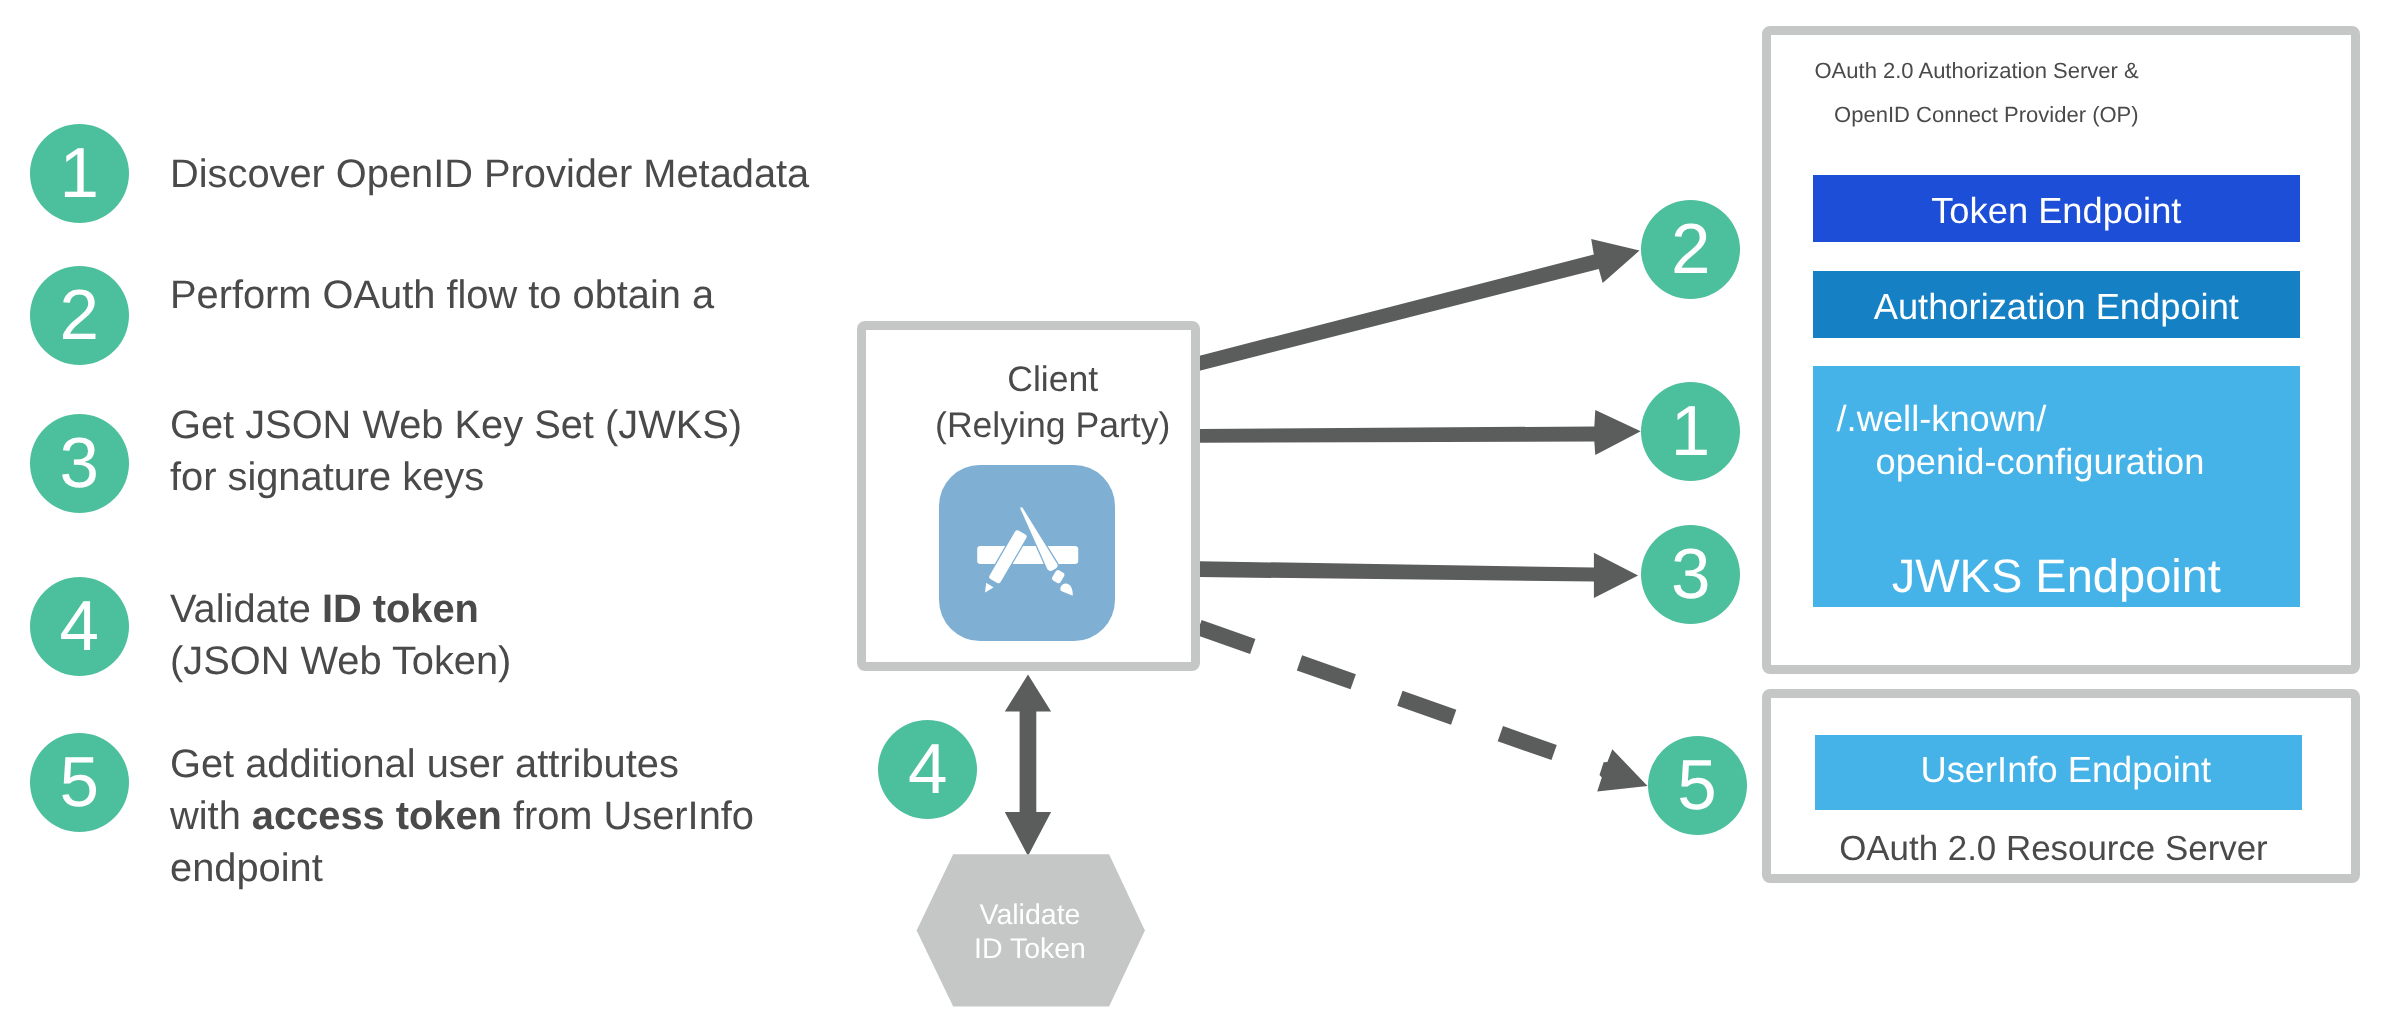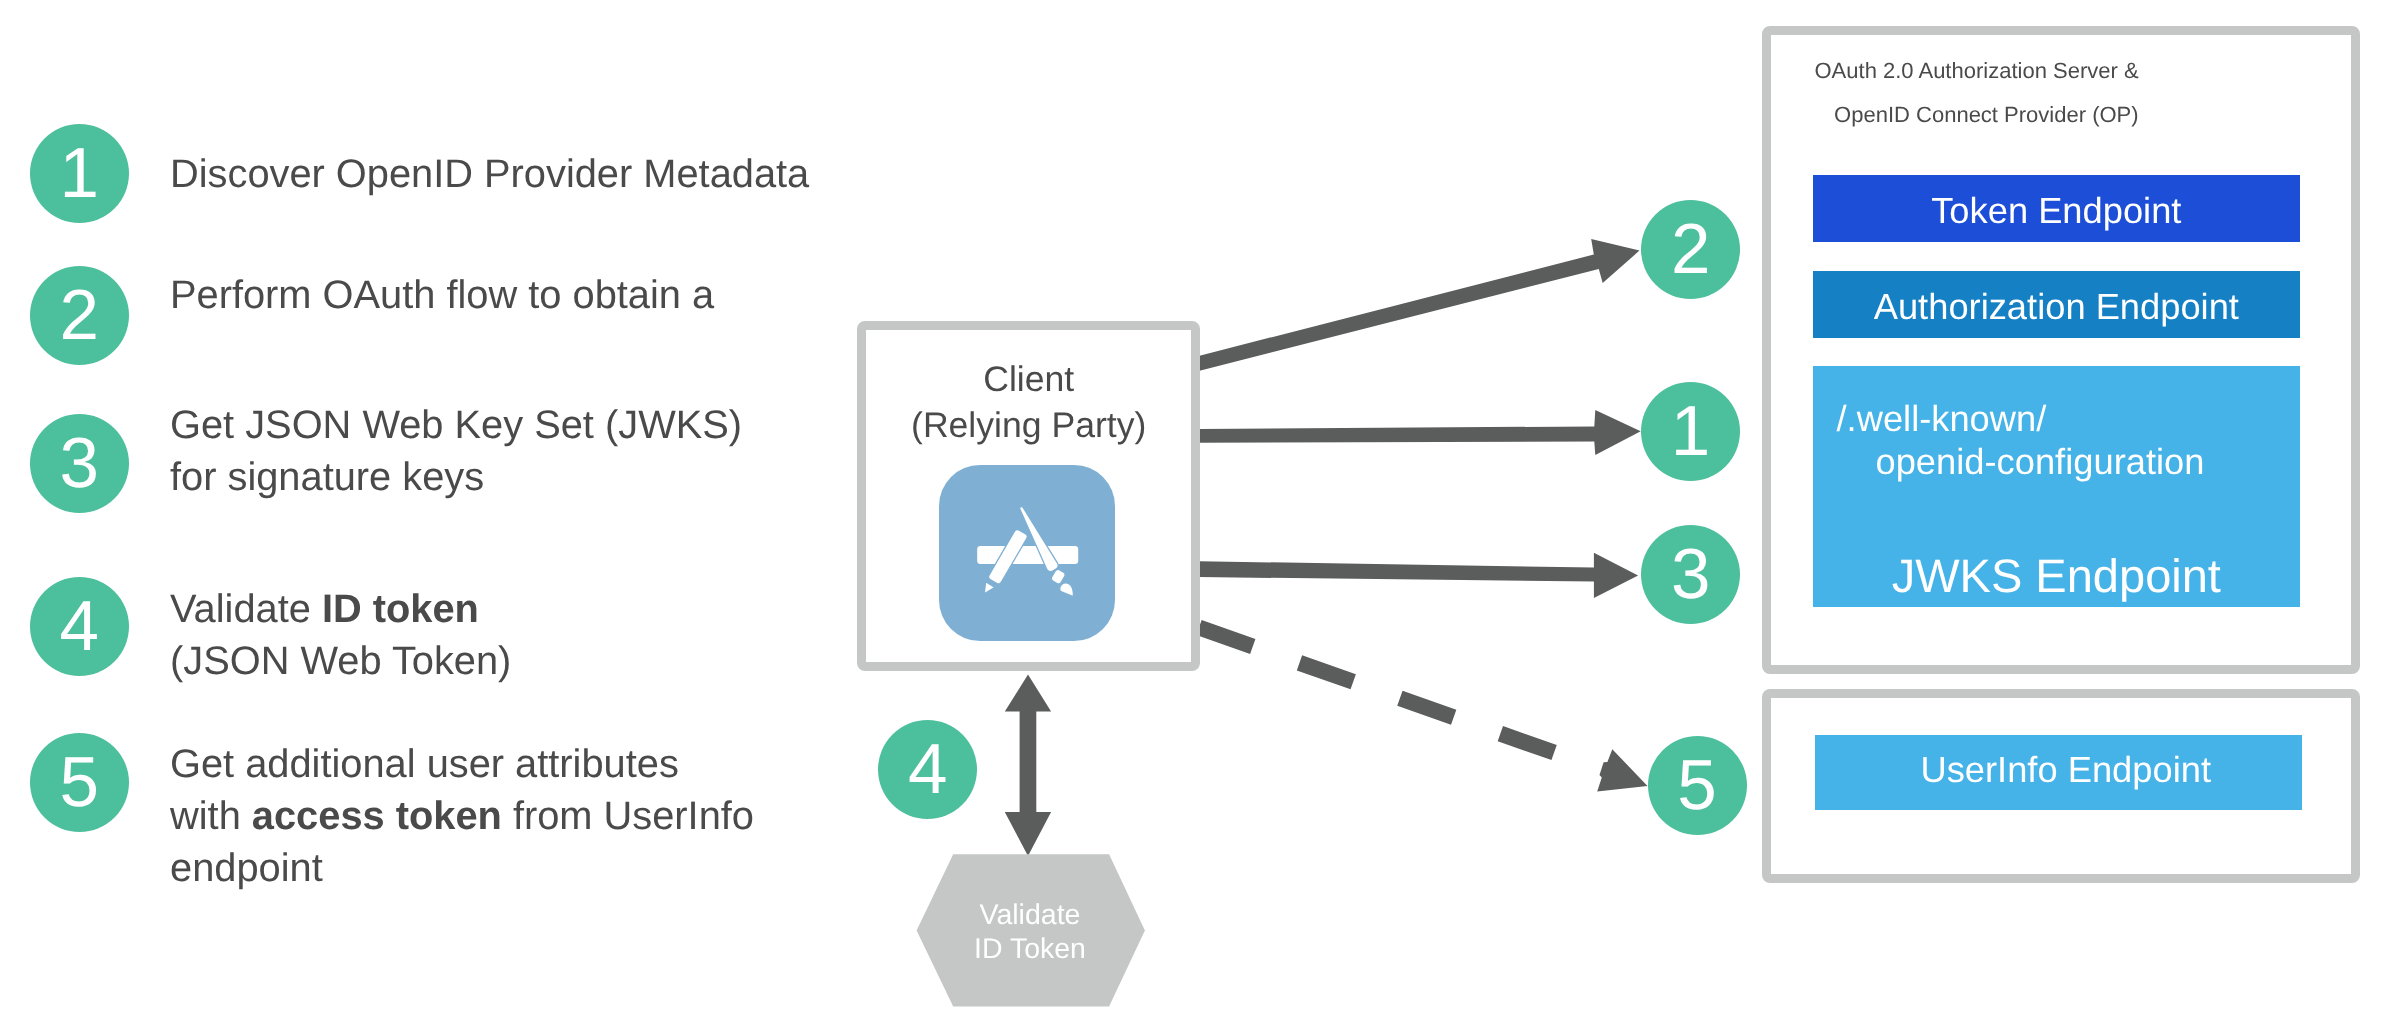--- a/index.html
+++ b/index.html
@@ -99,21 +99,21 @@
     <span>3</span>
     </div>
   <div class="circ" style="left:1647.6px;top:736.2px;">
     <span>5</span>
     </div>
   <div class="circ" style="left:878.3px;top:720.3px;">
     <span>4</span>
     </div>
 
   <div class="panel" style="left:857.2px;top:321.3px;width:342.5px;height:350px;"></div>
-  <div class="ctitle" style="left:857.7px;top:355.5px;width:342px;font-size:35.6px;line-height:46.6px;">
+  <div class="ctitle" style="left:857.7px;top:355.5px;width:342px;font-size:35.6px;line-height:46.6px;padding-left:24px;">
     <div>Client</div>
     <div>(Relying Party)</div>
   </div>
 
   <svg class="abs" style="left:938.6px;top:465.3px;" width="176" height="176" viewBox="0 0 176 176">
     <rect x="0" y="0" width="176" height="176" rx="41" ry="41" fill="#7FB0D4"></rect>
     <rect x="38.2" y="80.9" width="101.0" height="18.2" rx="3.3" ry="3.3" fill="#fff"></rect>
     <g stroke="#7FB0D4" stroke-width="1.3" stroke-linejoin="round" fill="#fff">
       <path d="M75.39,66.45 Q77.20,63.33 80.31,65.14 L86.37,68.66 Q89.48,70.47 87.67,73.58
                L62.48,116.95 Q60.67,120.07 57.56,118.26 L51.50,114.74 Q48.39,112.93 50.20,109.82 Z"></path>
@@ -149,14 +149,15 @@
               font-size:36.3px;line-height:43.2px;padding-top:31.5px;padding-left:24px;">
     <div>/.well-known/</div>
     <div style="padding-left:39px;">openid-configuration</div>
   </div>
   <div class="ep" style="left:1812.5px;top:538.9px;width:487.7px;height:68.3px;line-height:73.5px;
               background:#45B2E8;font-size:47px;text-align:center;">JWKS Endpoint</div>
 
   <div class="panel" style="left:1762px;top:688.8px;width:598.4px;height:194.7px;"></div>
   <div class="ep" style="left:1815.1px;top:735.3px;width:487.3px;padding-left:14px;height:75px;line-height:70.5px;
               background:#45B2E8;font-size:36.3px;text-align:center;">UserInfo Endpoint</div>
+  <div class="ctitle" style="left:1754.5px;top:828.3px;width:597.9px;font-size:34.9px;line-height:42px;">OAuth 2.0 Resource Server</div>
 
 </div>
 
 </body></html>

